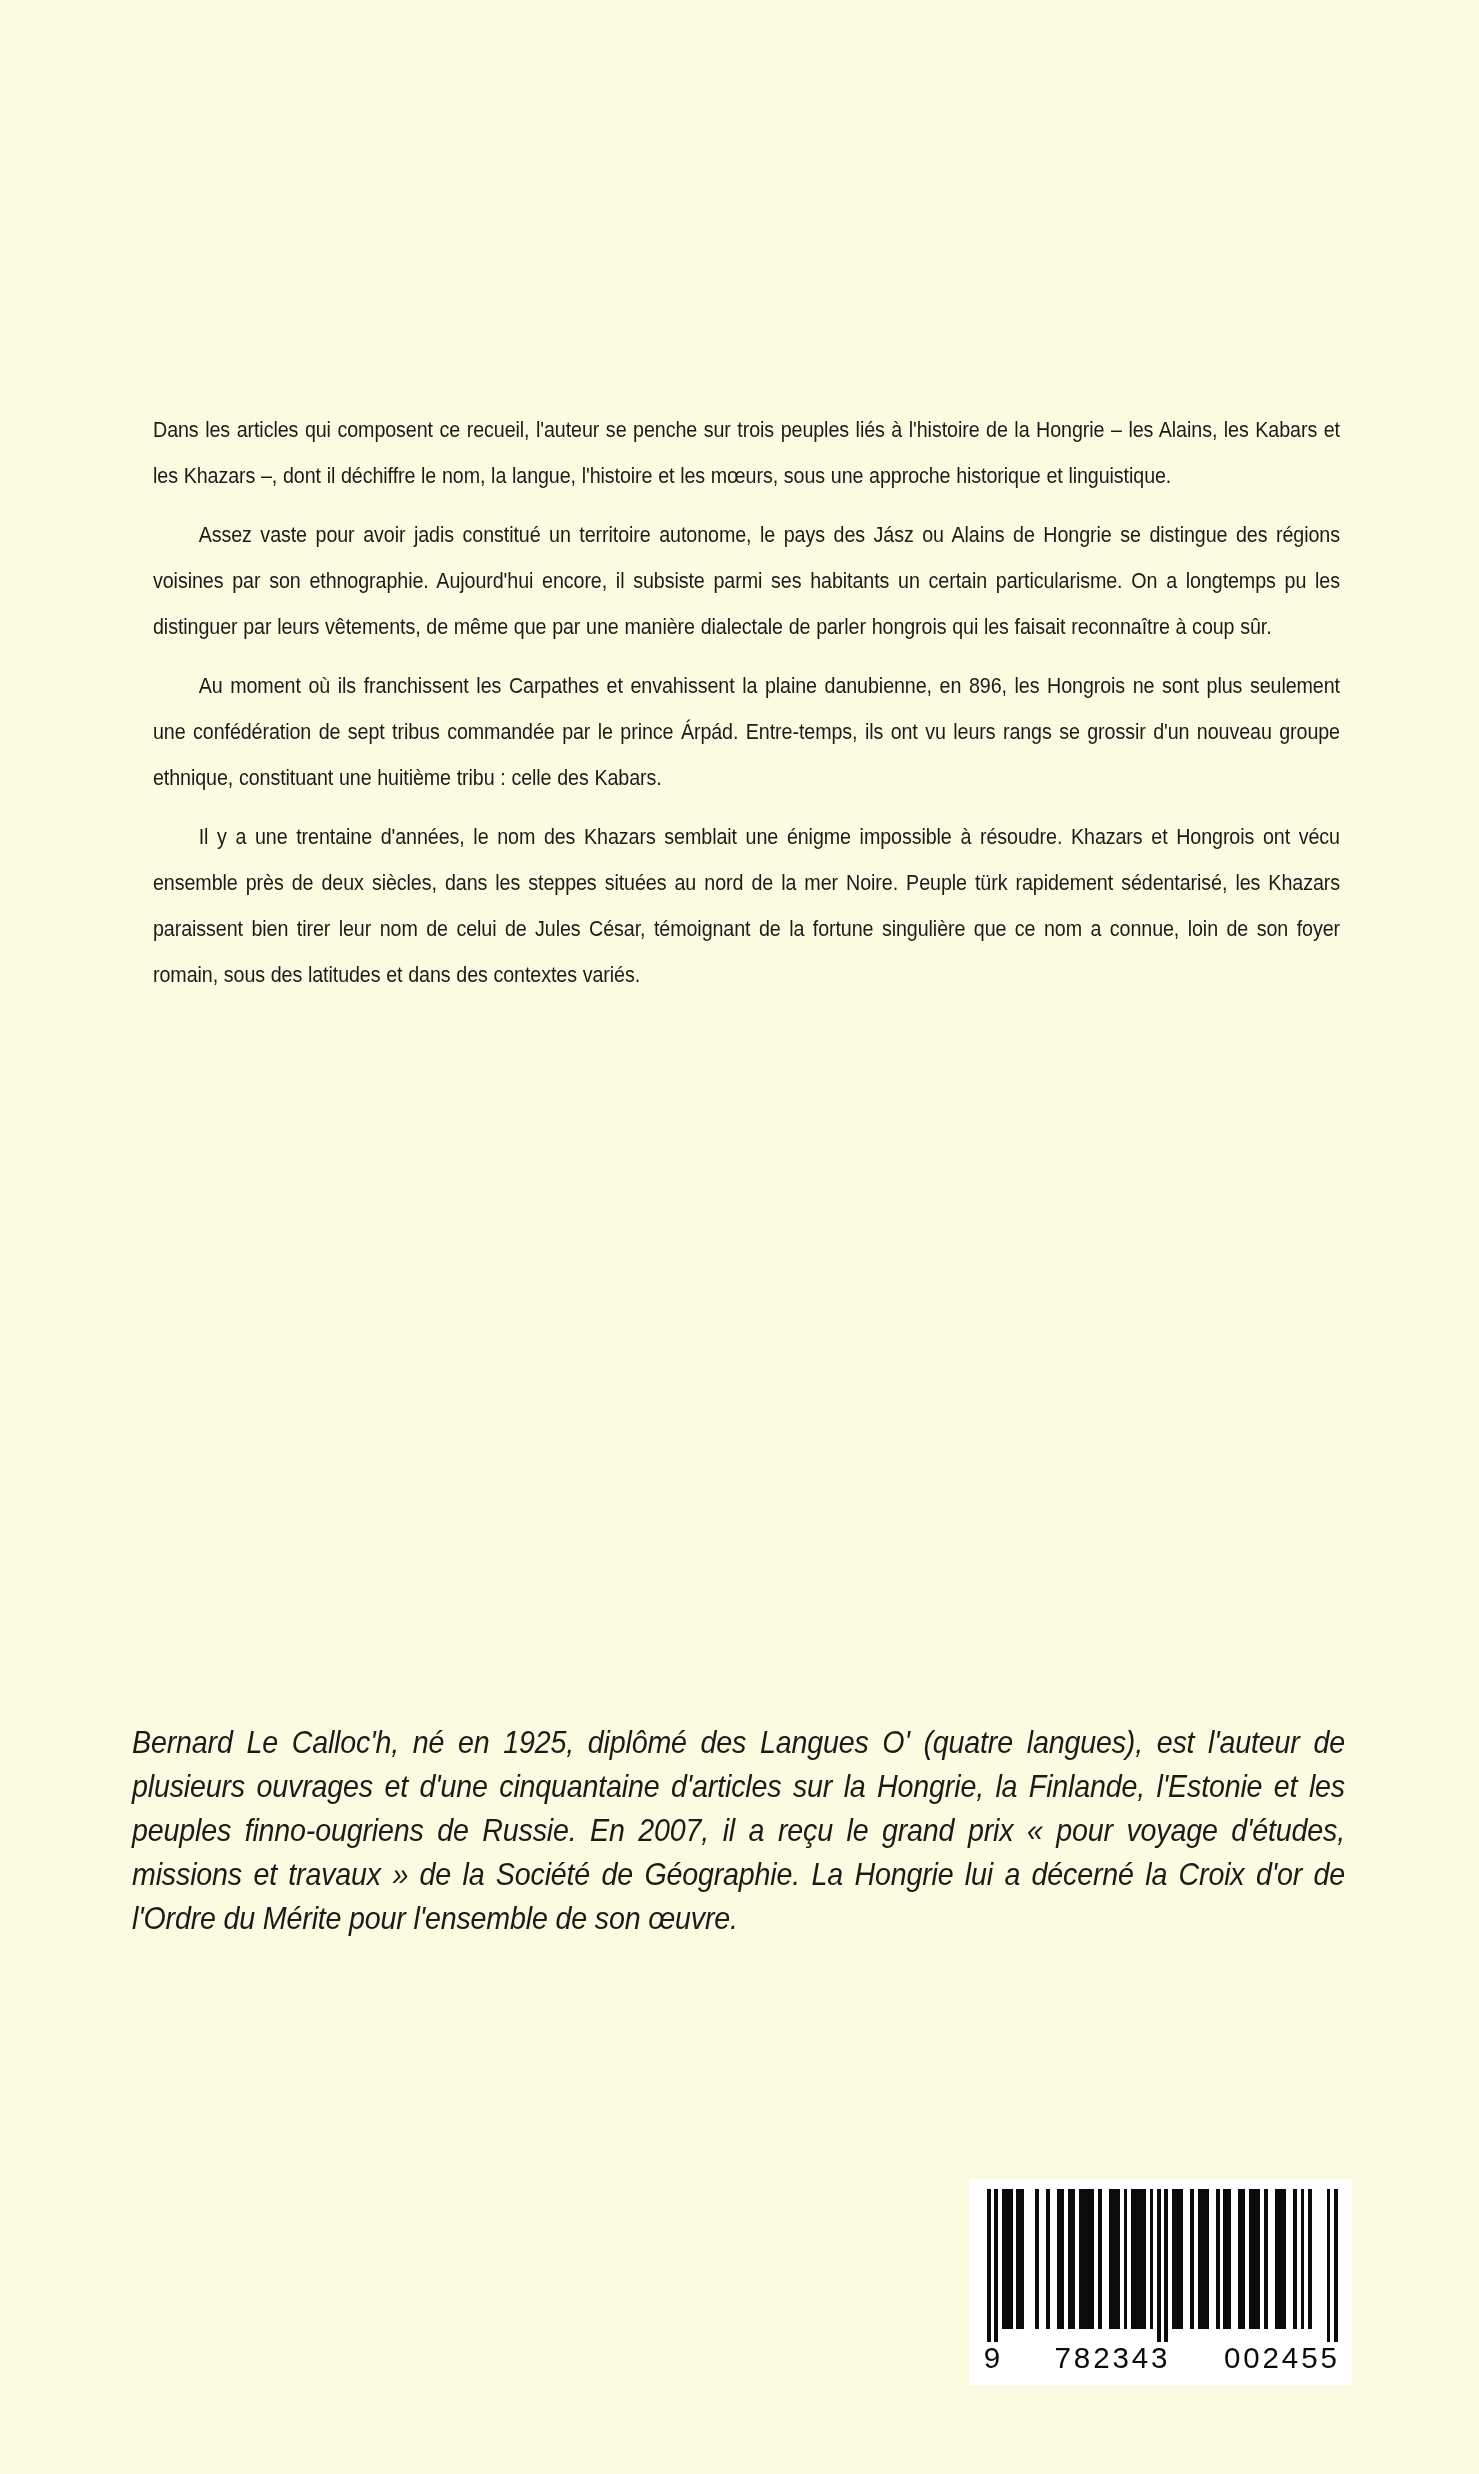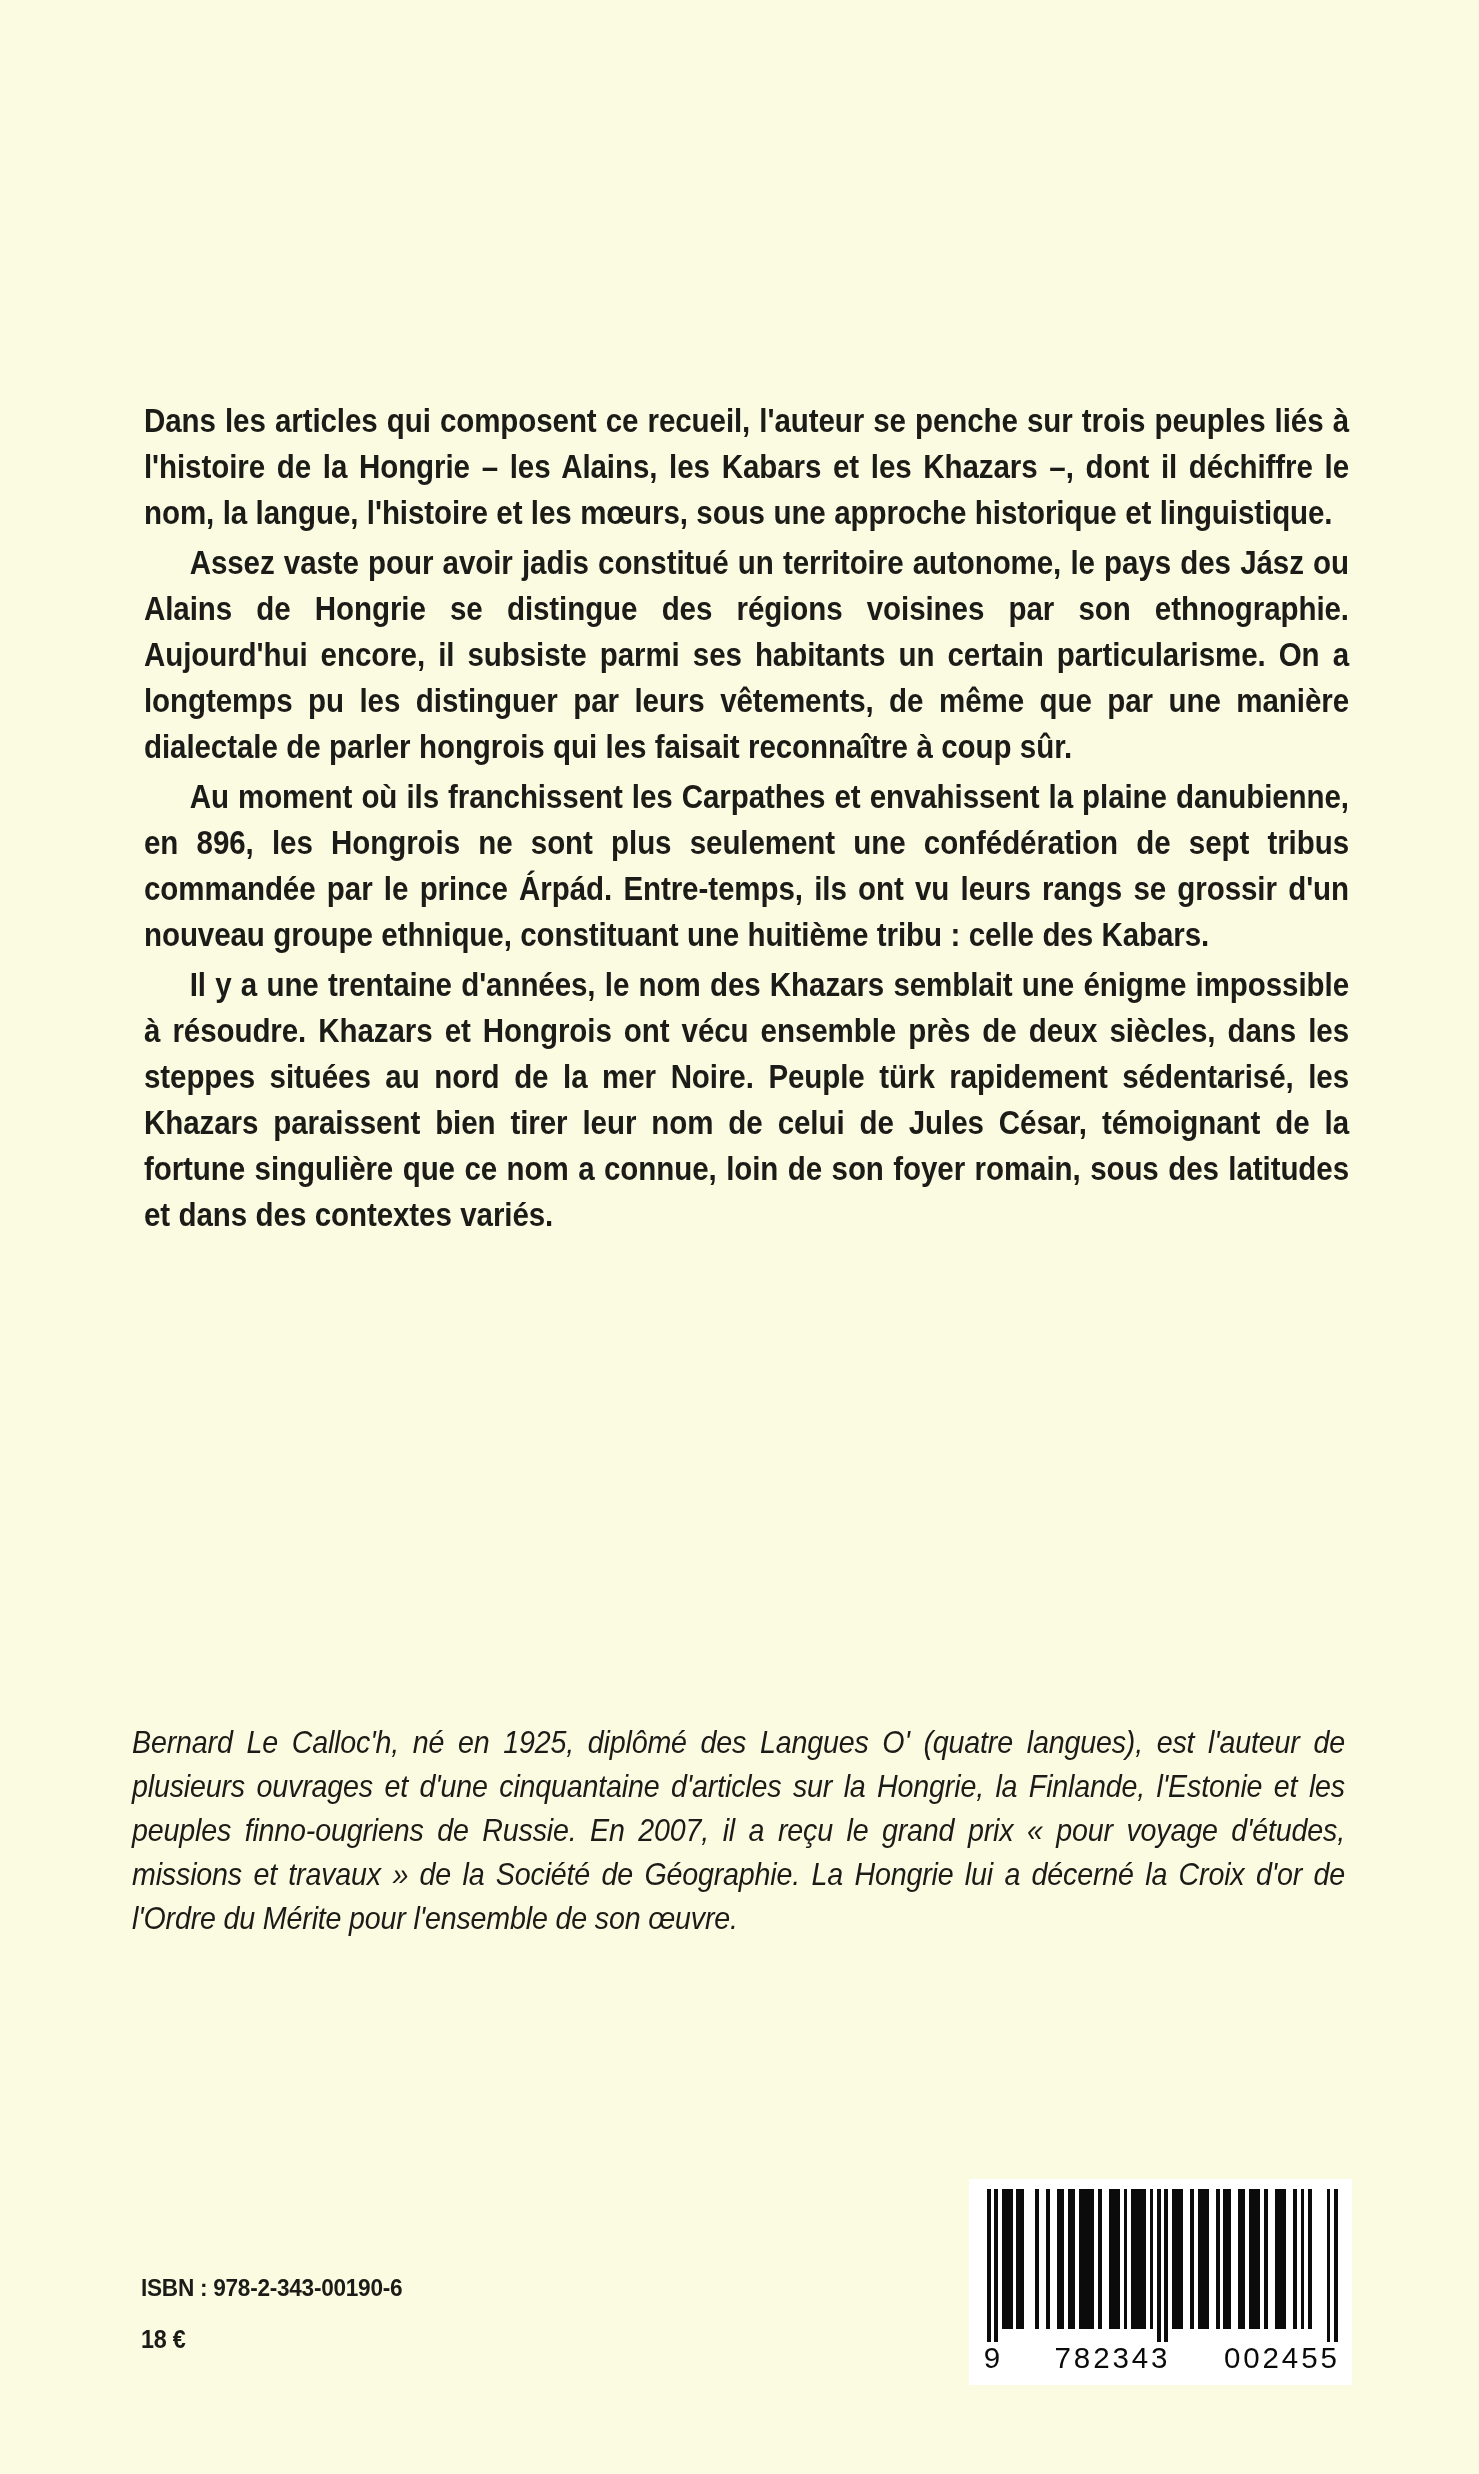--- a/index.html
+++ b/index.html
@@ -25,30 +25,29 @@
 
   
   .blurb {
     position: absolute;
     left: 140px;
     top: 394px;
     width: 1213px;
   }
 
   .blurb p {
-    margin: 4px;
-    font-size: 33px;
+    margin: 13px;
+    font-size: 22px;
     line-height: 46px;
     text-align: justify;
     text-justify: inter-word;
     letter-spacing: -0.1px;
     word-spacing: 0.4px;
     font-stretch: condensed;
     transform-origin: left top;
-    font-weight: bold;
     -webkit-font-smoothing: none;
   }
 
   .blurb p.indent {
     text-indent: 51px;
   }
 
   
   .cond {
     display: block;
@@ -172,24 +171,20 @@
         <span class="cond">Il y a une trentaine d'années, le nom des Khazars semblait une énigme impossible à résoudre. Khazars et Hongrois ont vécu ensemble près de deux siècles, dans les steppes situées au nord de la mer Noire. Peuple türk rapidement sédentarisé, les Khazars paraissent bien tirer leur nom de celui de Jules César, témoignant de la fortune singulière que ce nom a connue, loin de son foyer romain, sous des latitudes et dans des contextes variés.</span>
       </p>
   </div>
 
   <div class="bio">
     <p>
         <span class="cond">Bernard Le Calloc'h, né en 1925, diplômé des Langues O' (quatre langues), est l'auteur de plusieurs ouvrages et d'une cinquantaine d'articles sur la Hongrie, la Finlande, l'Estonie et les peuples finno-ougriens de Russie. En 2007, il a reçu le grand prix « pour voyage d'études, missions et travaux » de la Société de Géographie. La Hongrie lui a décerné la Croix d'or de l'Ordre du Mérite pour l'ensemble de son œuvre.</span>
       </p>
   </div>
 
-  <div class="isbn-block">
-    <span class="isbn-line">ISBN : 978-2-343-00190-6</span>
-    <span class="price-line">18 €</span>
-  </div>
 
   <div class="barcode-area">
     <div class="barcode-bars" id="bars">
         <i class="guard" style="width: 3.7px;"></i>
         <i class="sp" style="width: 3.7px;"></i>
         <i class="guard" style="width: 3.7px;"></i>
         <i class="sp" style="width: 3.7px;"></i>
         <i style="width: 11px;"></i>
         <i class="sp" style="width: 3.7px;"></i>
         <i style="width: 7.4px;"></i>

